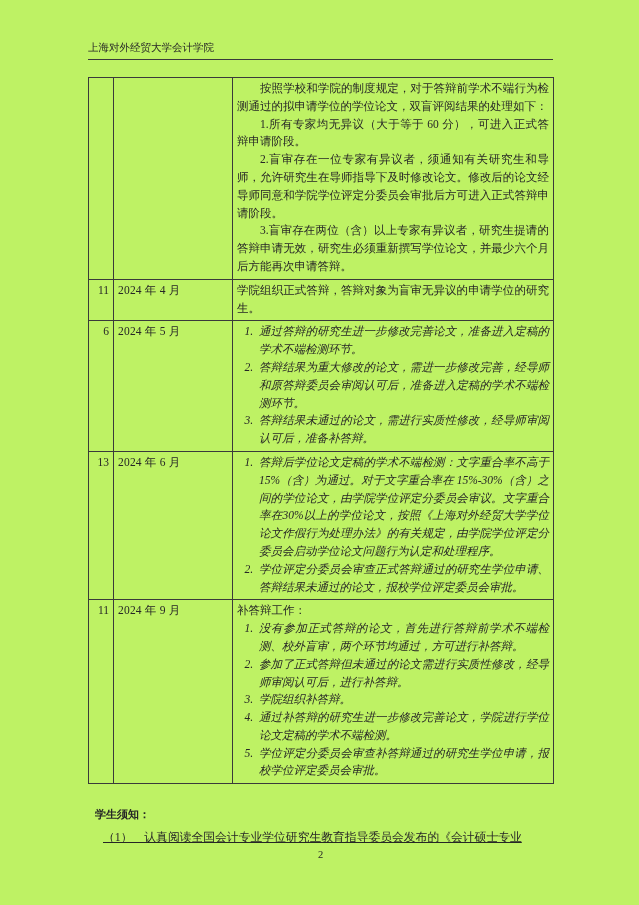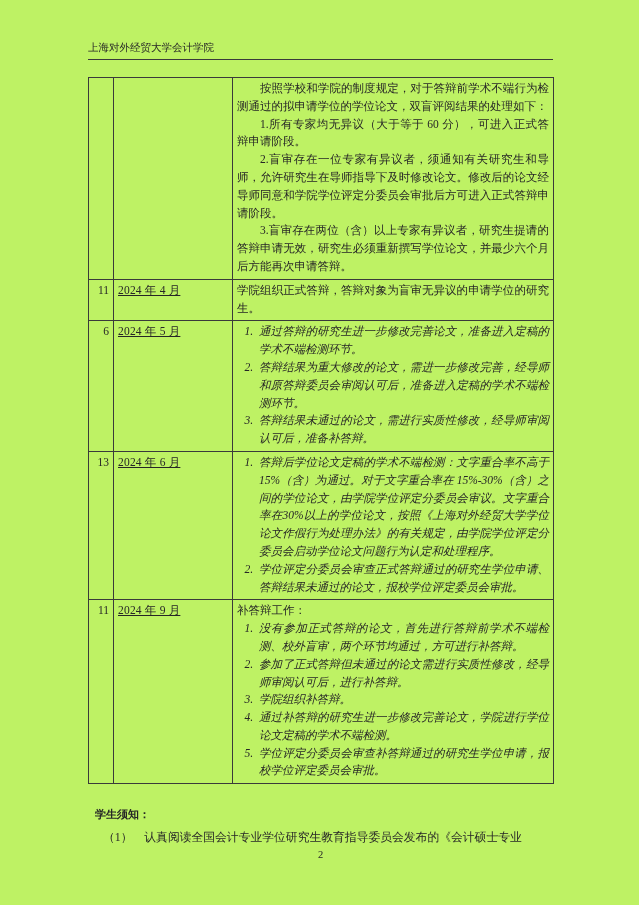--- a/index.html
+++ b/index.html
@@ -39,21 +39,21 @@
   }
   table.schedule td {
     border: 1px solid #3a3a3a;
     vertical-align: top;
     font-size: 11.5px;
     line-height: 17.8px;
     padding: 2px 4px 3px 4px;
     margin-left: 40px;
   }
   td.col-num  { width: 25px; text-align: right; padding-left: 1px; padding-right: 1px; }
-  td.col-date { width: 119px; padding-left: 8px; letter-spacing: 0.2px; text-decoration: underline; }
+  td.col-date { width: 119px; padding-left: 8px; letter-spacing: 0.2px; }
   td.col-content { width: 321px; padding-left: 5px; padding-right: 4px; text-align: justify; }
   td.col-content p.para { text-indent: 0; }
   td.col-content p.para.indent { text-indent: 2em; }
   td.col-content ol {
     margin: 0;
     padding-left: 19px;
     list-style: decimal outside;
   }
   td.col-content ol li {
     padding-left: 3px;
@@ -69,20 +69,21 @@
     font-size: 11px;
     line-height: 19px;
     font-family: "Liberation Sans", "DejaVu Sans", sans-serif;
   }
   .notice-item {
     margin-top: 4px;
     padding-left: 8px;
     font-size: 11.8px;
     line-height: 18px;
     white-space: nowrap;
+    text-decoration: underline;
   }
   .page-number {
     margin-top: 3px;
     text-align: center;
     font-size: 10.5px;
   }
 </style>
 </head>
 <body>
 

